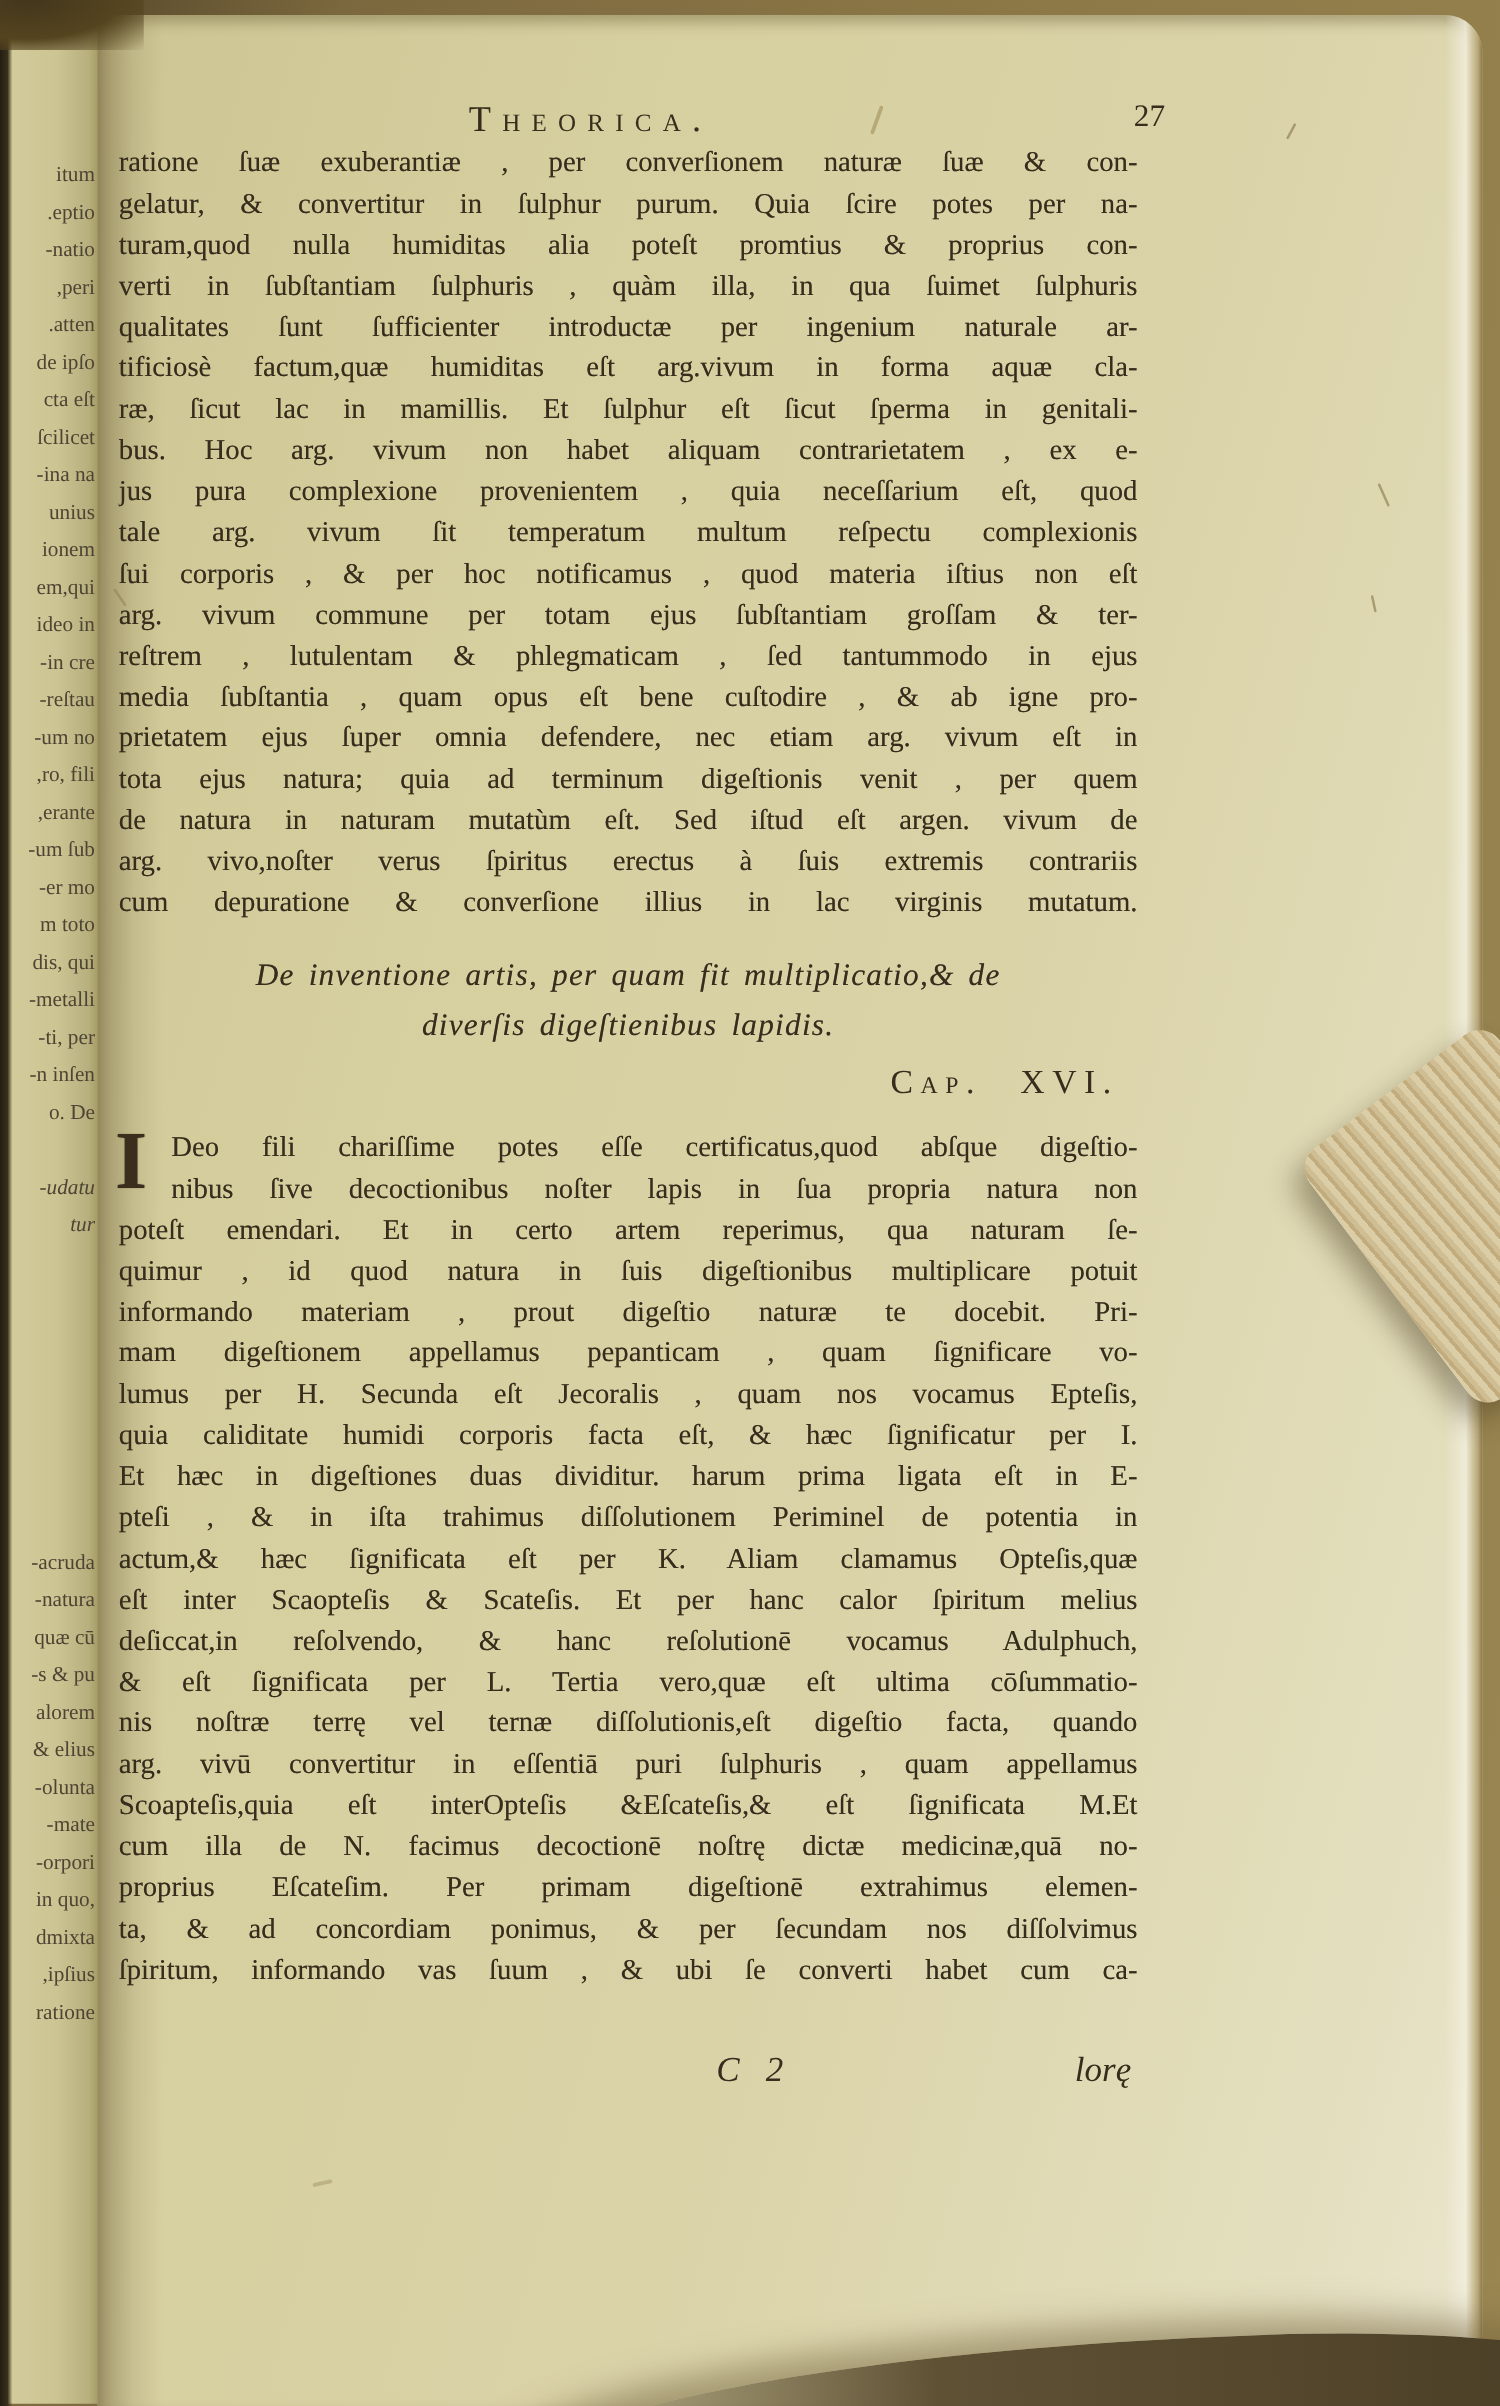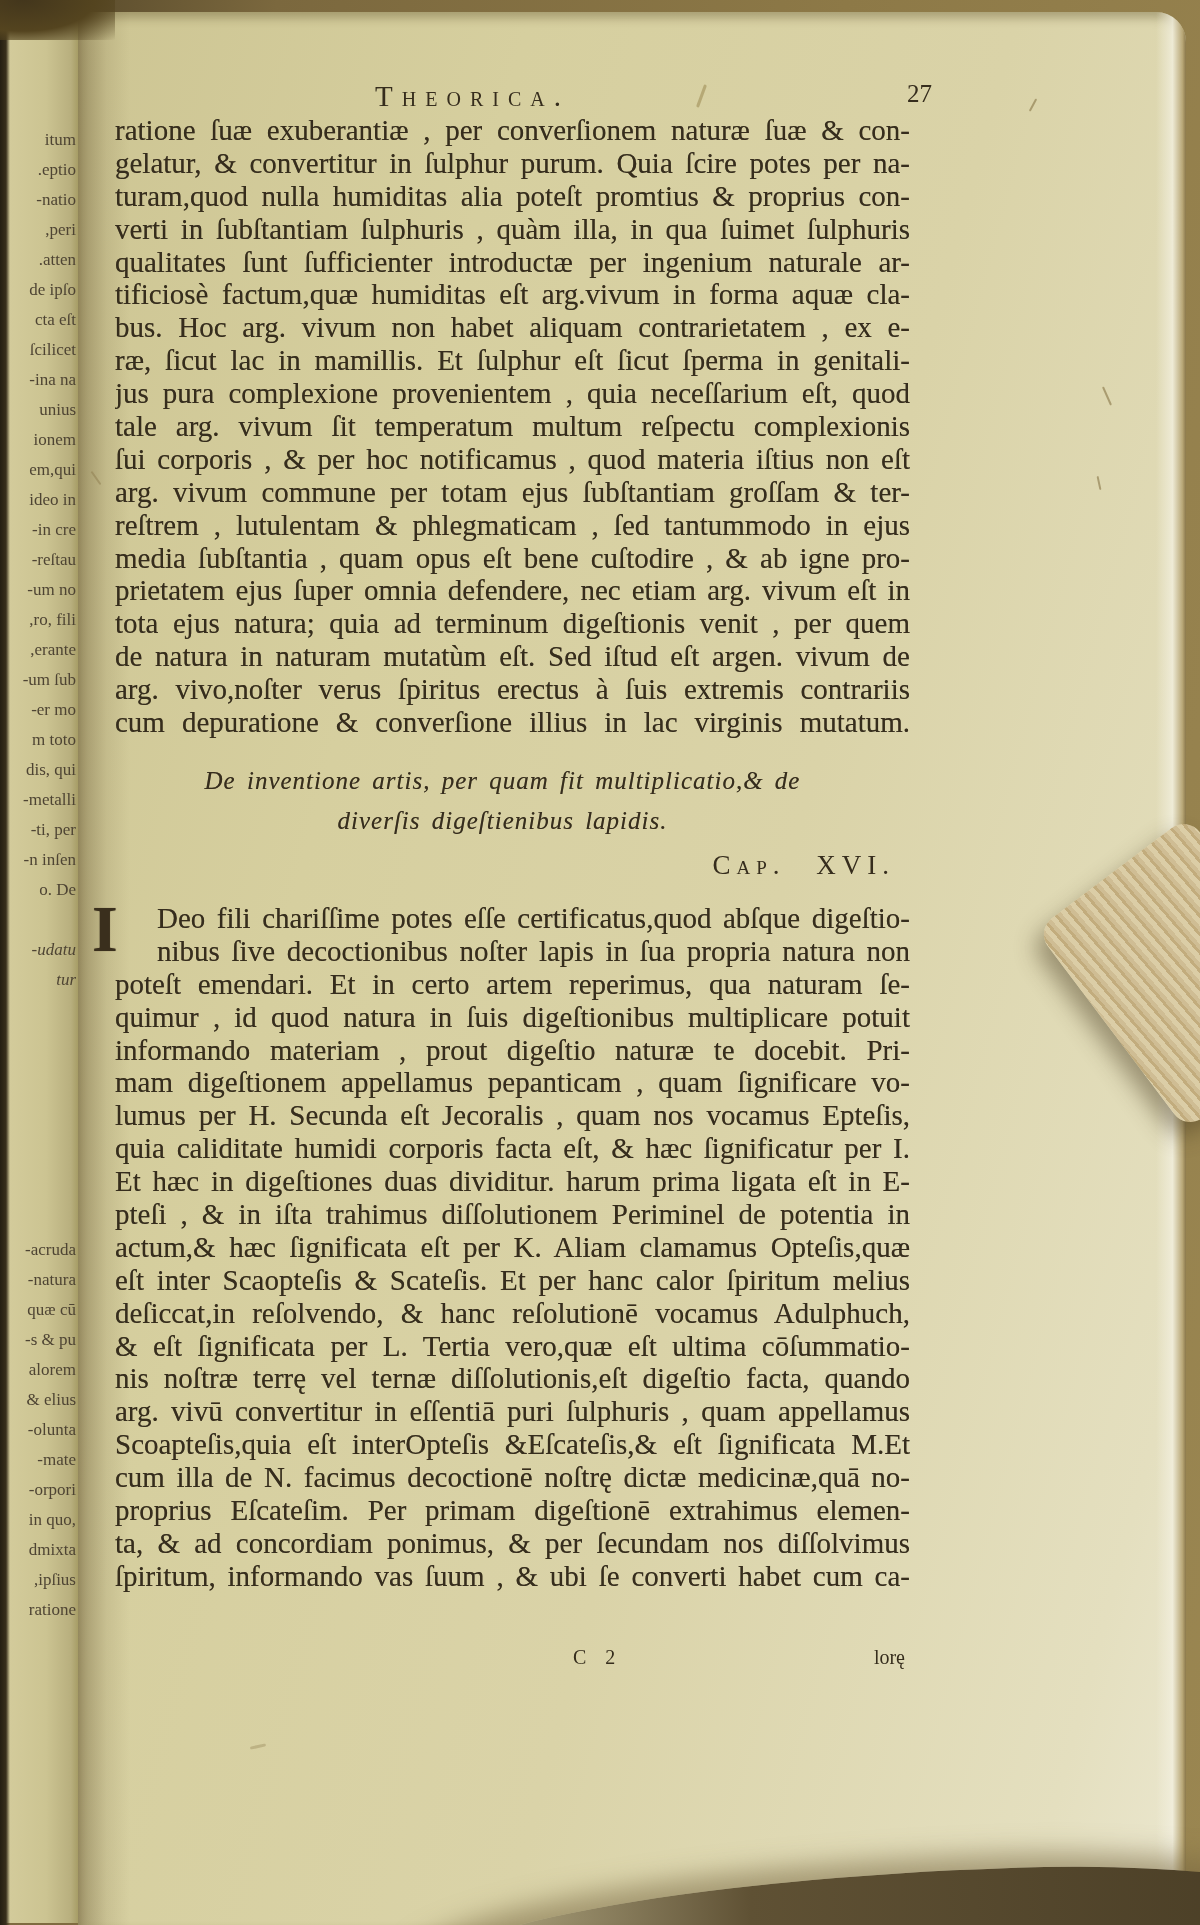--- a/index.html
+++ b/index.html
@@ -41,42 +41,41 @@
   .head-row{position:absolute;top:66px;left:0;width:100%;height:36px;}
   .running-head{
     width:100%;text-align:center;transform:translateX(-30px);
     font-variant:small-caps;font-size:29px;letter-spacing:9px;line-height:36px;
   }
   .page-number{position:absolute;right:-22px;top:2px;font-size:25px;}
   .para{position:absolute;left:0;width:815px;}
   .para1{top:102px;}
   .para2{top:890px;}
   .bline{
-    height:32.9px;line-height:32.9px;font-size:29px;overflow:hidden;
+    height:32.9px;line-height:32.9px;font-size:23px;overflow:hidden;
     text-align:justify;text-align-last:justify;text-justify:inter-word;
     text-shadow:0 0 .5px rgba(54,45,29,.55);
-    margin-left:20px;
   }
   .para2 .bline:nth-child(1),.para2 .bline:nth-child(2){padding-left:42px;}
   .dropcap{
     position:absolute;left:-3px;top:886px;font-size:66px;line-height:62px;
     font-weight:bold;color:#3a2f1d;text-shadow:0 0 1px rgba(58,47,29,.6);
   }
   .sec-head{
     position:absolute;left:0;width:100%;text-align:center;font-style:italic;
     font-size:25px;line-height:34px;letter-spacing:1px;word-spacing:4px;
     text-shadow:0 0 .5px rgba(54,45,29,.5);
   }
   .sec-head.l1{top:752px;}
   .sec-head.l2{top:792px;text-align:center;}
   .chap-head{
     position:absolute;top:838px;left:0;width:100%;text-align:right;transform:translateX(-15px);
     font-variant:small-caps;font-size:27px;letter-spacing:6px;word-spacing:18px;
   }
-  .sig-row{position:absolute;top:1628px;left:0;width:100%;height:34px;font-size:20px;line-height:34px;}
+  .sig-row{position:absolute;top:1628px;left:0;width:100%;height:34px;font-size:28px;line-height:34px;font-style:italic;}
   .sig{position:absolute;left:478px;word-spacing:14px;}
   .catchword{position:absolute;right:5px;margin-left:24px;}
   
   .fore-edge{
     position:absolute;left:1092px;top:848px;width:190px;height:250px;
     transform:rotate(-37deg);transform-origin:center;
     background:repeating-linear-gradient(86deg,#dbcda6 0 5px,#c2ac7d 5px 8px,#cfbd94 8px 12px);
     border-radius:20px;box-shadow:-14px 6px 22px rgba(70,58,30,.45);
   }
   .bottom-dark{
@@ -170,22 +169,22 @@
         <div class="page-number">27</div>
       </div>
 
       <div class="para para1">
           <div class="bline">ratione ſuæ exuberantiæ , per converſionem naturæ ſuæ &amp; con-</div>
           <div class="bline">gelatur, &amp; convertitur in ſulphur purum. Quia ſcire potes per na-</div>
           <div class="bline">turam,quod nulla humiditas alia poteſt promtius &amp; proprius con-</div>
           <div class="bline">verti in ſubſtantiam ſulphuris , quàm illa, in qua ſuimet ſulphuris</div>
           <div class="bline">qualitates ſunt ſufficienter introductæ per ingenium naturale ar-</div>
           <div class="bline">tificiosè factum,quæ humiditas eſt arg.vivum in forma aquæ cla-</div>
+          <div class="bline">ræ, ſicut lac in mamillis. Et ſulphur eſt ſicut ſperma in genitali-</div>
           <div class="bline">bus. Hoc arg. vivum non habet aliquam contrarietatem , ex e-</div>
-          <div class="bline">ræ, ſicut lac in mamillis. Et ſulphur eſt ſicut ſperma in genitali-</div>
           <div class="bline">jus pura complexione provenientem , quia neceſſarium eſt, quod</div>
           <div class="bline">tale arg. vivum ſit temperatum multum reſpectu complexionis</div>
           <div class="bline">ſui corporis , &amp; per hoc notificamus , quod materia iſtius non eſt</div>
           <div class="bline">arg. vivum commune per totam ejus ſubſtantiam groſſam &amp; ter-</div>
           <div class="bline">reſtrem , lutulentam &amp; phlegmaticam , ſed tantummodo in ejus</div>
           <div class="bline">media ſubſtantia , quam opus eſt bene cuſtodire , &amp; ab igne pro-</div>
           <div class="bline">prietatem ejus ſuper omnia defendere, nec etiam arg. vivum eſt in</div>
           <div class="bline">tota ejus natura; quia ad terminum digeſtionis venit , per quem</div>
           <div class="bline">de natura in naturam mutatùm eſt. Sed iſtud eſt argen. vivum de</div>
           <div class="bline">arg. vivo,noſter verus ſpiritus erectus à ſuis extremis contrariis</div>

